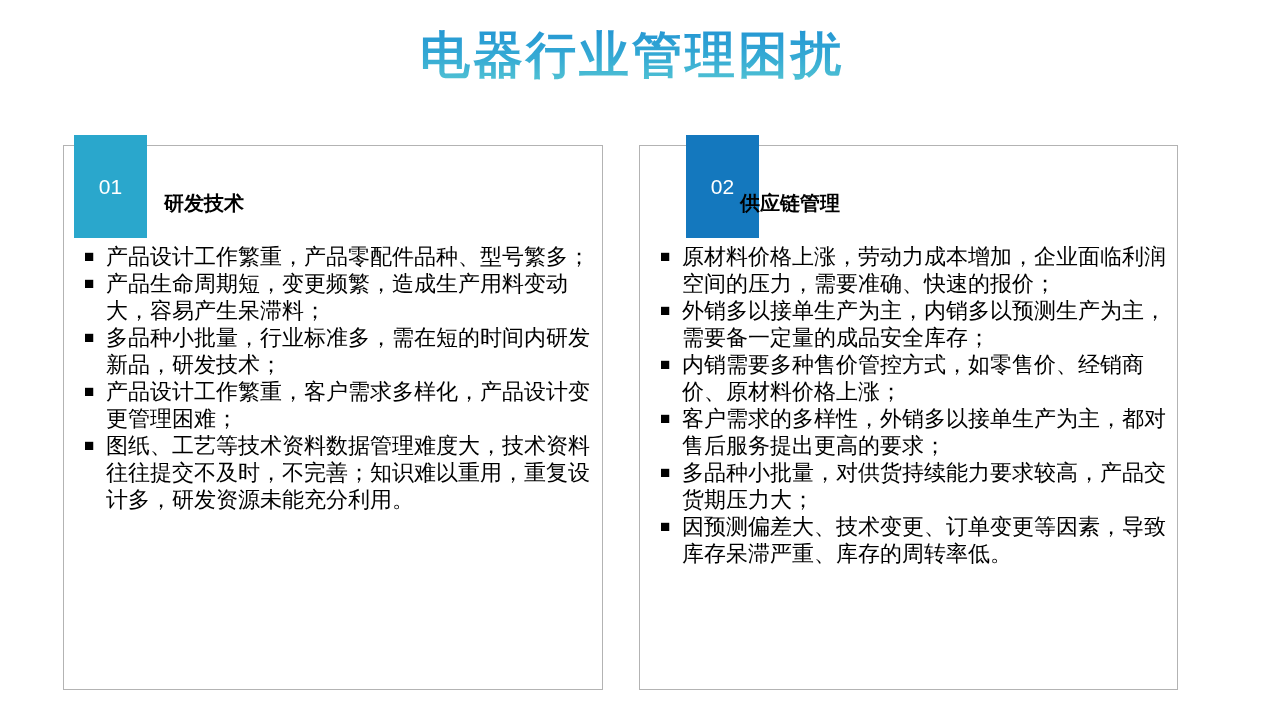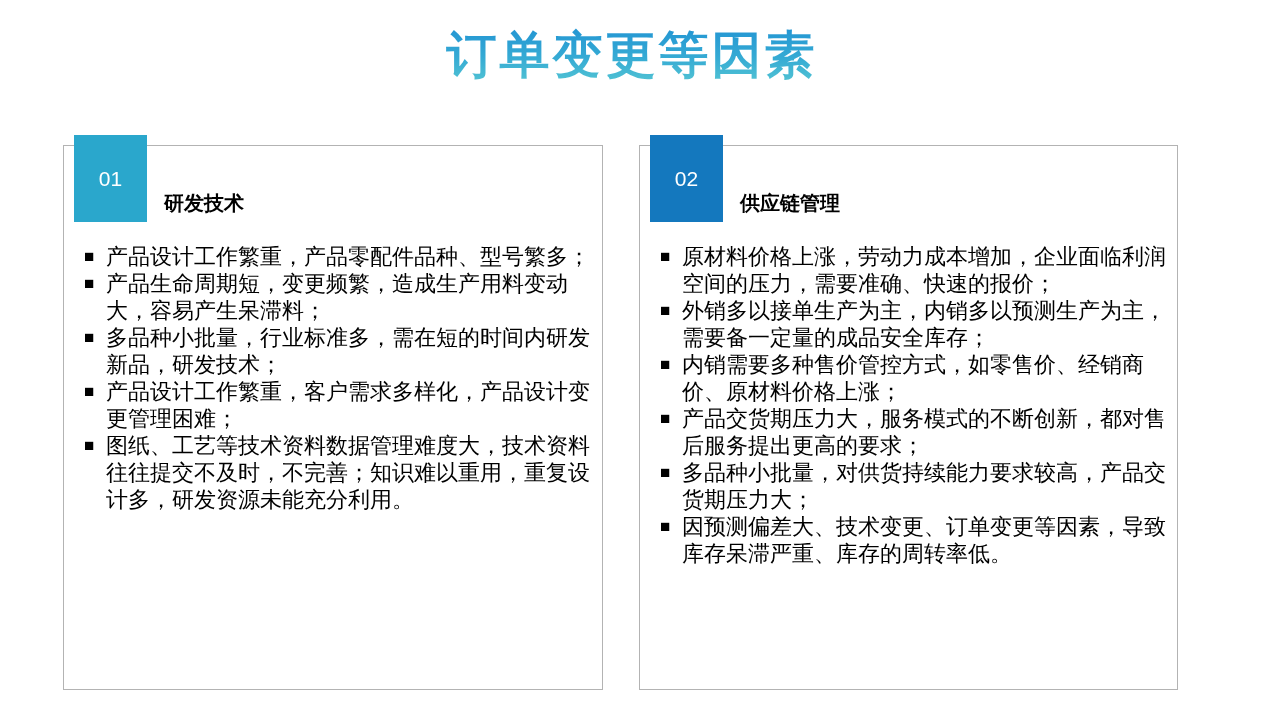--- a/index.html
+++ b/index.html
@@ -33,21 +33,21 @@
     top: 145px;
     width: 540px; height: 545px;
     background: #ffffff;
     border: 1px solid #b3b3b3;
   }
   .card-1 { left: 63px; }
   .card-2 { left: 639px; width: 539px; }
   .badge {
     position: absolute;
     top: -11px; left: 10px;
-    width: 73px; height: 87px;
+    width: 73px; height: 103px;
     display: flex;
     align-items: center;
     justify-content: center;
     color: #ffffff;
     font-size: 21px;
     line-height: 1;
   }
   .card-heading {
     position: absolute;
     top: 42px; left: 100px;
@@ -78,21 +78,21 @@
     line-height: 27px;
     color: #000000;
   }
   .bullet .text { flex: 1; }
 </style>
 </head>
 <body>
 
 <div>
 
-  <h1 class="title">订单变更等因素</h1>
+  <h1 class="title">电器行业管理困扰</h1>
 
   <section class="card card-1">
     <div class="badge" style="background-color: rgb(42, 167, 204);">
       <span>01</span>
     </div>
     <h2 class="card-heading">研发技术</h2>
     <ul class="bullets">
       <li class="bullet">
         <span class="marker">■</span>
         <span class="text">产品设计工作繁重，产品零配件品种、型号繁多；</span>
@@ -110,40 +110,40 @@
         <span class="text">产品设计工作繁重，客户需求多样化，产品设计变更管理困难；</span>
       </li>
       <li class="bullet">
         <span class="marker">■</span>
         <span class="text">图纸、工艺等技术资料数据管理难度大，技术资料往往提交不及时，不完善；知识难以重用，重复设计多，研发资源未能充分利用。</span>
       </li>
     </ul>
   </section>
 
   <section class="card card-2">
-    <div class="badge" style="background-color: rgb(20, 120, 190);">
+    <div class="badge" style="background-color: rgb(20, 120, 190); margin-left: 36px;">
       <span>02</span>
     </div>
     <h2 class="card-heading">供应链管理</h2>
     <ul class="bullets">
       <li class="bullet">
         <span class="marker">■</span>
         <span class="text">原材料价格上涨，劳动力成本增加，企业面临利润空间的压力，需要准确、快速的报价；</span>
       </li>
       <li class="bullet">
         <span class="marker">■</span>
         <span class="text">外销多以接单生产为主，内销多以预测生产为主，需要备一定量的成品安全库存；</span>
       </li>
       <li class="bullet">
         <span class="marker">■</span>
         <span class="text">内销需要多种售价管控方式，如零售价、经销商价、原材料价格上涨；</span>
       </li>
       <li class="bullet">
         <span class="marker">■</span>
-        <span class="text">产品交货期压力大，服务模式的不断创新，都对售后服务提出更高的要求；</span>
+        <span class="text">客户需求的多样性，外销多以接单生产为主，都对售后服务提出更高的要求；</span>
       </li>
       <li class="bullet">
         <span class="marker">■</span>
         <span class="text">多品种小批量，对供货持续能力要求较高，产品交货期压力大；</span>
       </li>
       <li class="bullet">
         <span class="marker">■</span>
         <span class="text">因预测偏差大、技术变更、订单变更等因素，导致库存呆滞严重、库存的周转率低。</span>
       </li>
     </ul>

